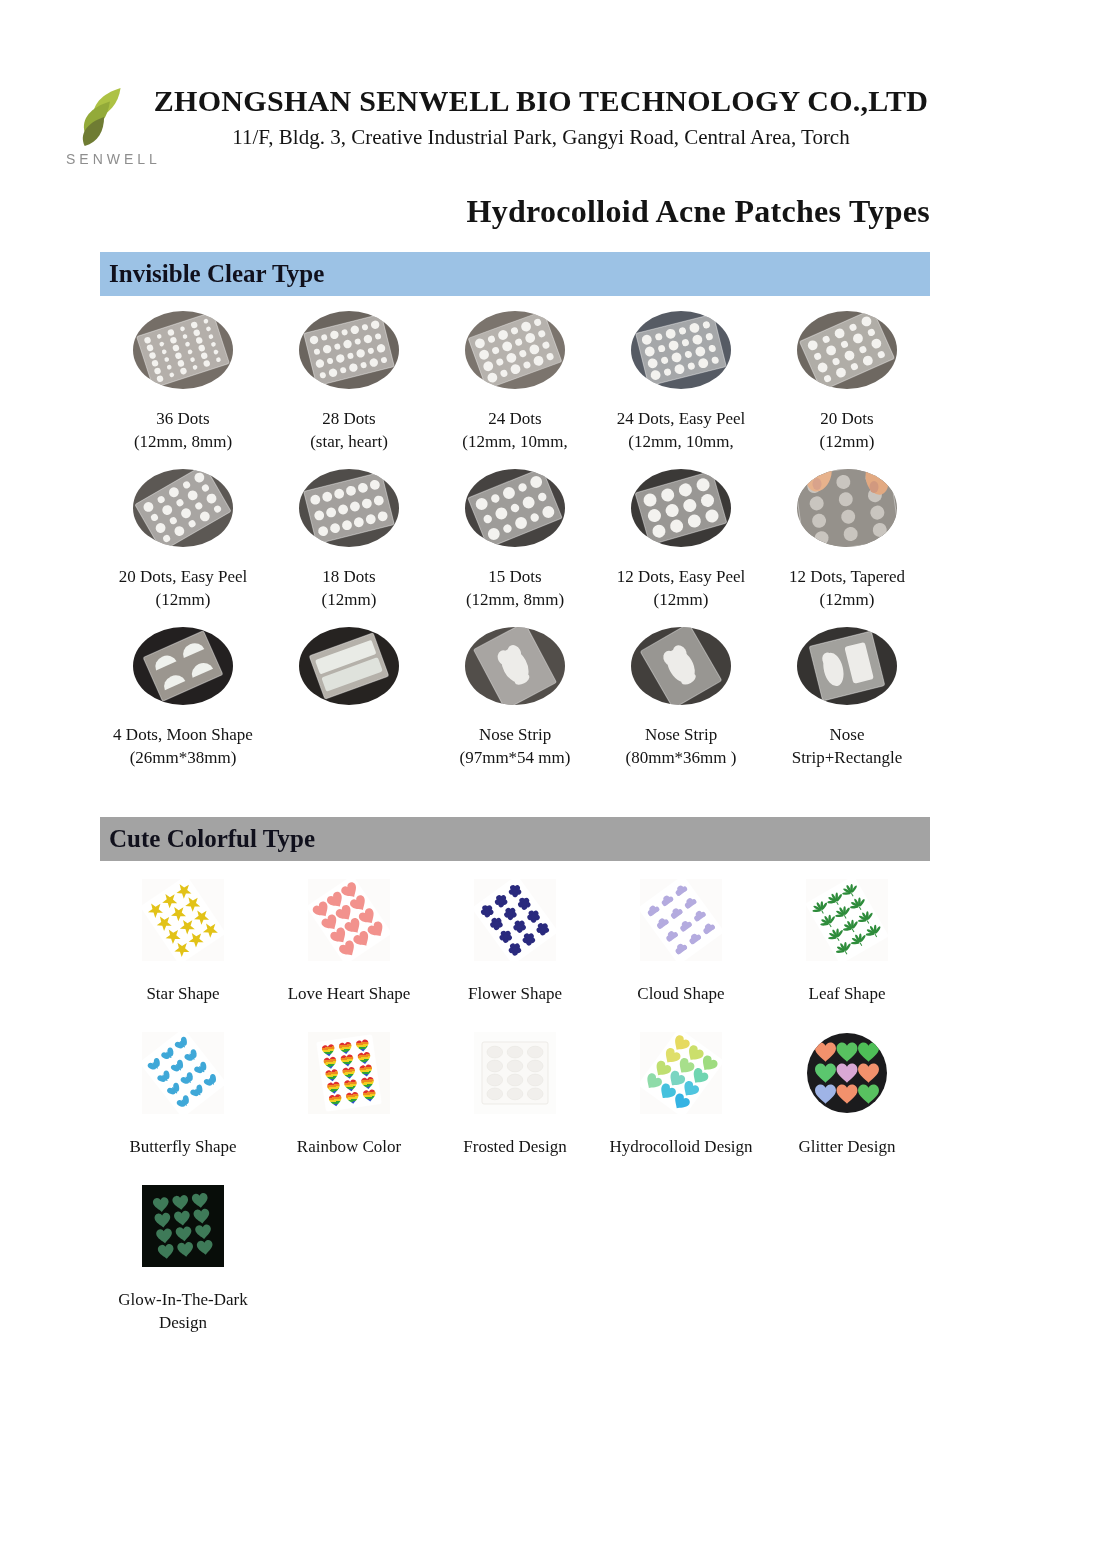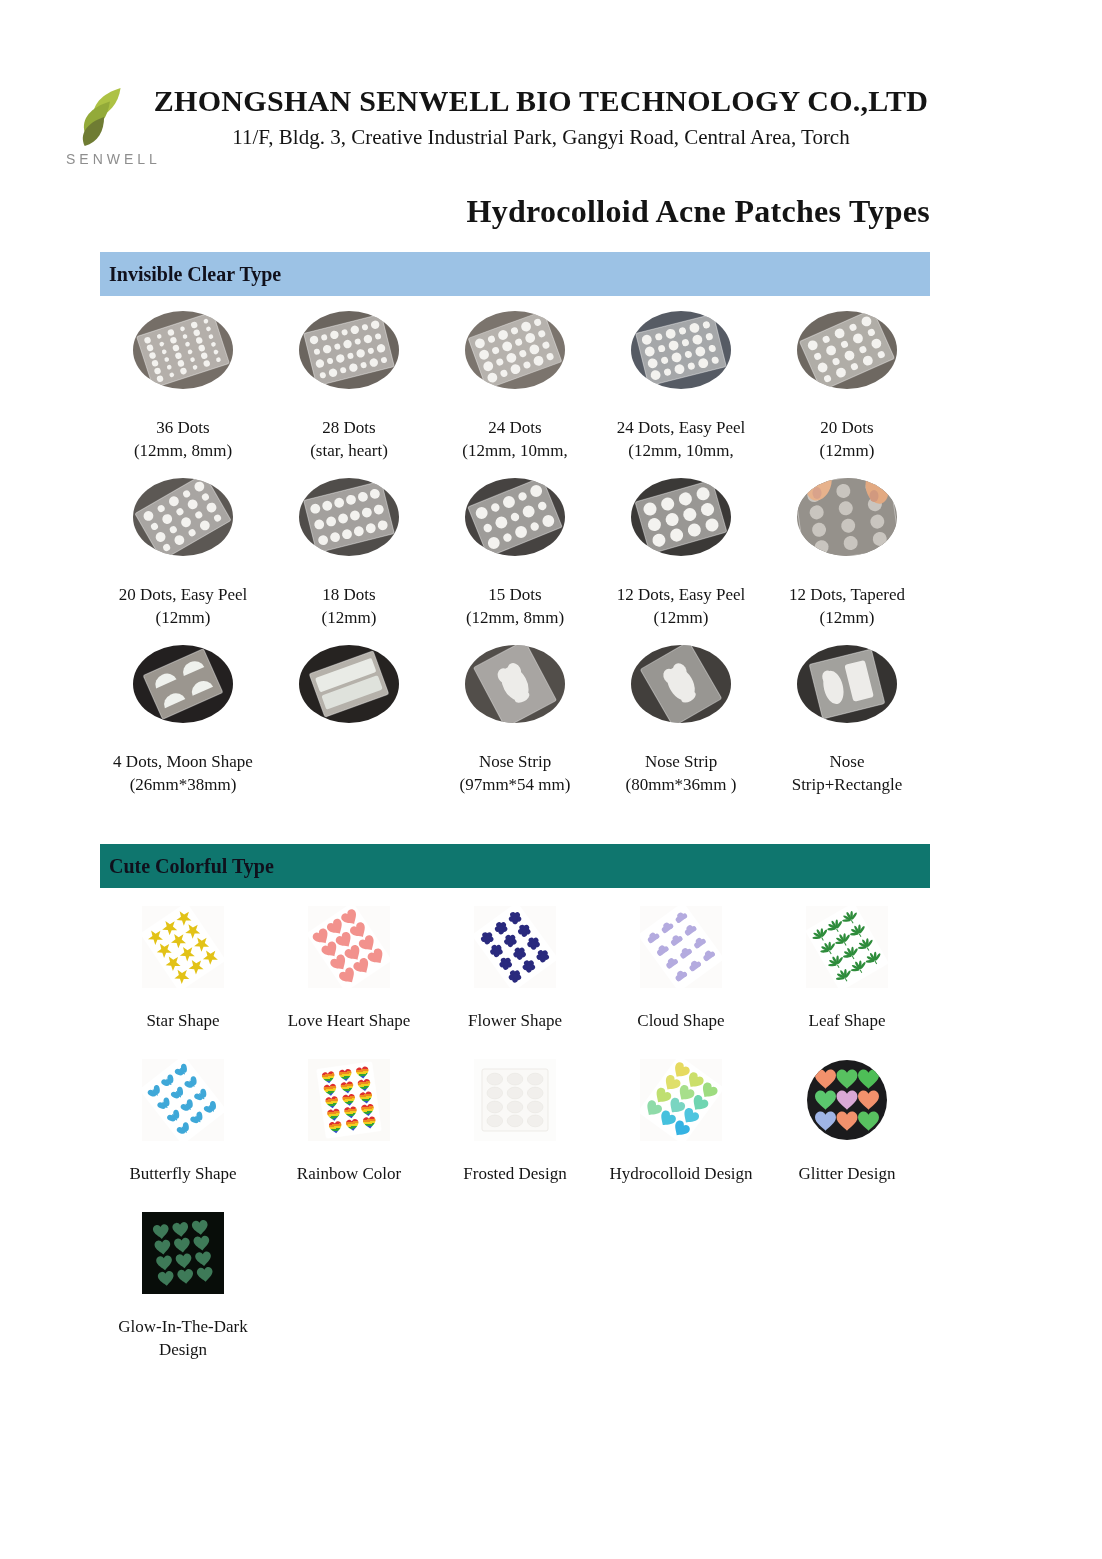--- a/index.html
+++ b/index.html
@@ -8,30 +8,30 @@
   .page{position:relative;width:1102px;height:1559px;overflow:hidden;background:#fff;}
   .letterhead{position:relative;padding-top:84px;}
   .logo{position:absolute;left:66px;top:86px;width:118px;}
   .logo svg{display:block;margin-left:10px;}
   .logo-text{font-family:"Liberation Sans","DejaVu Sans",sans-serif;font-size:14px;letter-spacing:4px;color:#8E8E8E;margin-top:3px;}
   .head-text{margin-left:116px;width:850px;text-align:center;}
   .company{font-size:30px;font-weight:bold;letter-spacing:0.3px;line-height:1.15;}
   .addr{font-size:21px;margin-top:5px;line-height:1.32;}
   .page-title{width:830px;margin:42px 0 0 100px;text-align:right;font-size:32px;font-weight:bold;letter-spacing:0.3px;}
   #sections{margin-top:22px;}
-  .sec-bar{width:830px;margin-left:100px;height:44px;display:flex;align-items:center;padding-left:9px;font-size:20px;font-weight:bold;color:#10101c;}
+  .sec-bar{width:830px;margin-left:100px;height:44px;display:flex;align-items:center;padding-left:9px;font-size:25px;font-weight:bold;color:#10101c;}
   .prod-grid{width:830px;margin:13px 0 0 100px;display:grid;grid-template-columns:repeat(5,1fr);}
   .grid-clear{row-gap:14px;margin-bottom:48px;}
   .grid-colorful{row-gap:22px;margin-bottom:14px;}
   .product{text-align:center;}
   .thumb{display:flex;justify-content:center;align-items:flex-start;}
   .grid-clear .thumb{height:82px;}
   .grid-colorful .thumb{height:84px;padding-top:4px;}
   .cap{font-size:17px;line-height:23px;}
-  .grid-clear .cap{margin-top:25px;}
+  .grid-clear .cap{margin-top:16px;}
   .grid-colorful .cap{margin-top:24px;}
 </style>
 </head>
 <body>
 
 <div class="page">
 
   <header class="letterhead">
     <div class="logo">
       <svg width="62" height="62" viewBox="0 0 64 64">
@@ -1024,21 +1024,21 @@
               </svg>
             </div>
             <figcaption class="cap">
               <div>Nose</div>
               <div>Strip+Rectangle</div>
             </figcaption>
           </figure>
         </div>
       </section>
       <section>
-        <div class="sec-bar" style="background: #0f766e;">
+        <div class="sec-bar" style="background: #a3a3a3;">
           <span>Cute Colorful Type</span>
         </div>
         <div class="prod-grid grid-colorful">
           <figure class="product">
             <div class="thumb">
               <svg width="84" height="84" viewBox="0 0 84 84" aria-hidden="true">
                 <defs>
                   <clipPath id="c16">
                     <rect x="1" y="1" width="82" height="82"></rect>
                   </clipPath>

